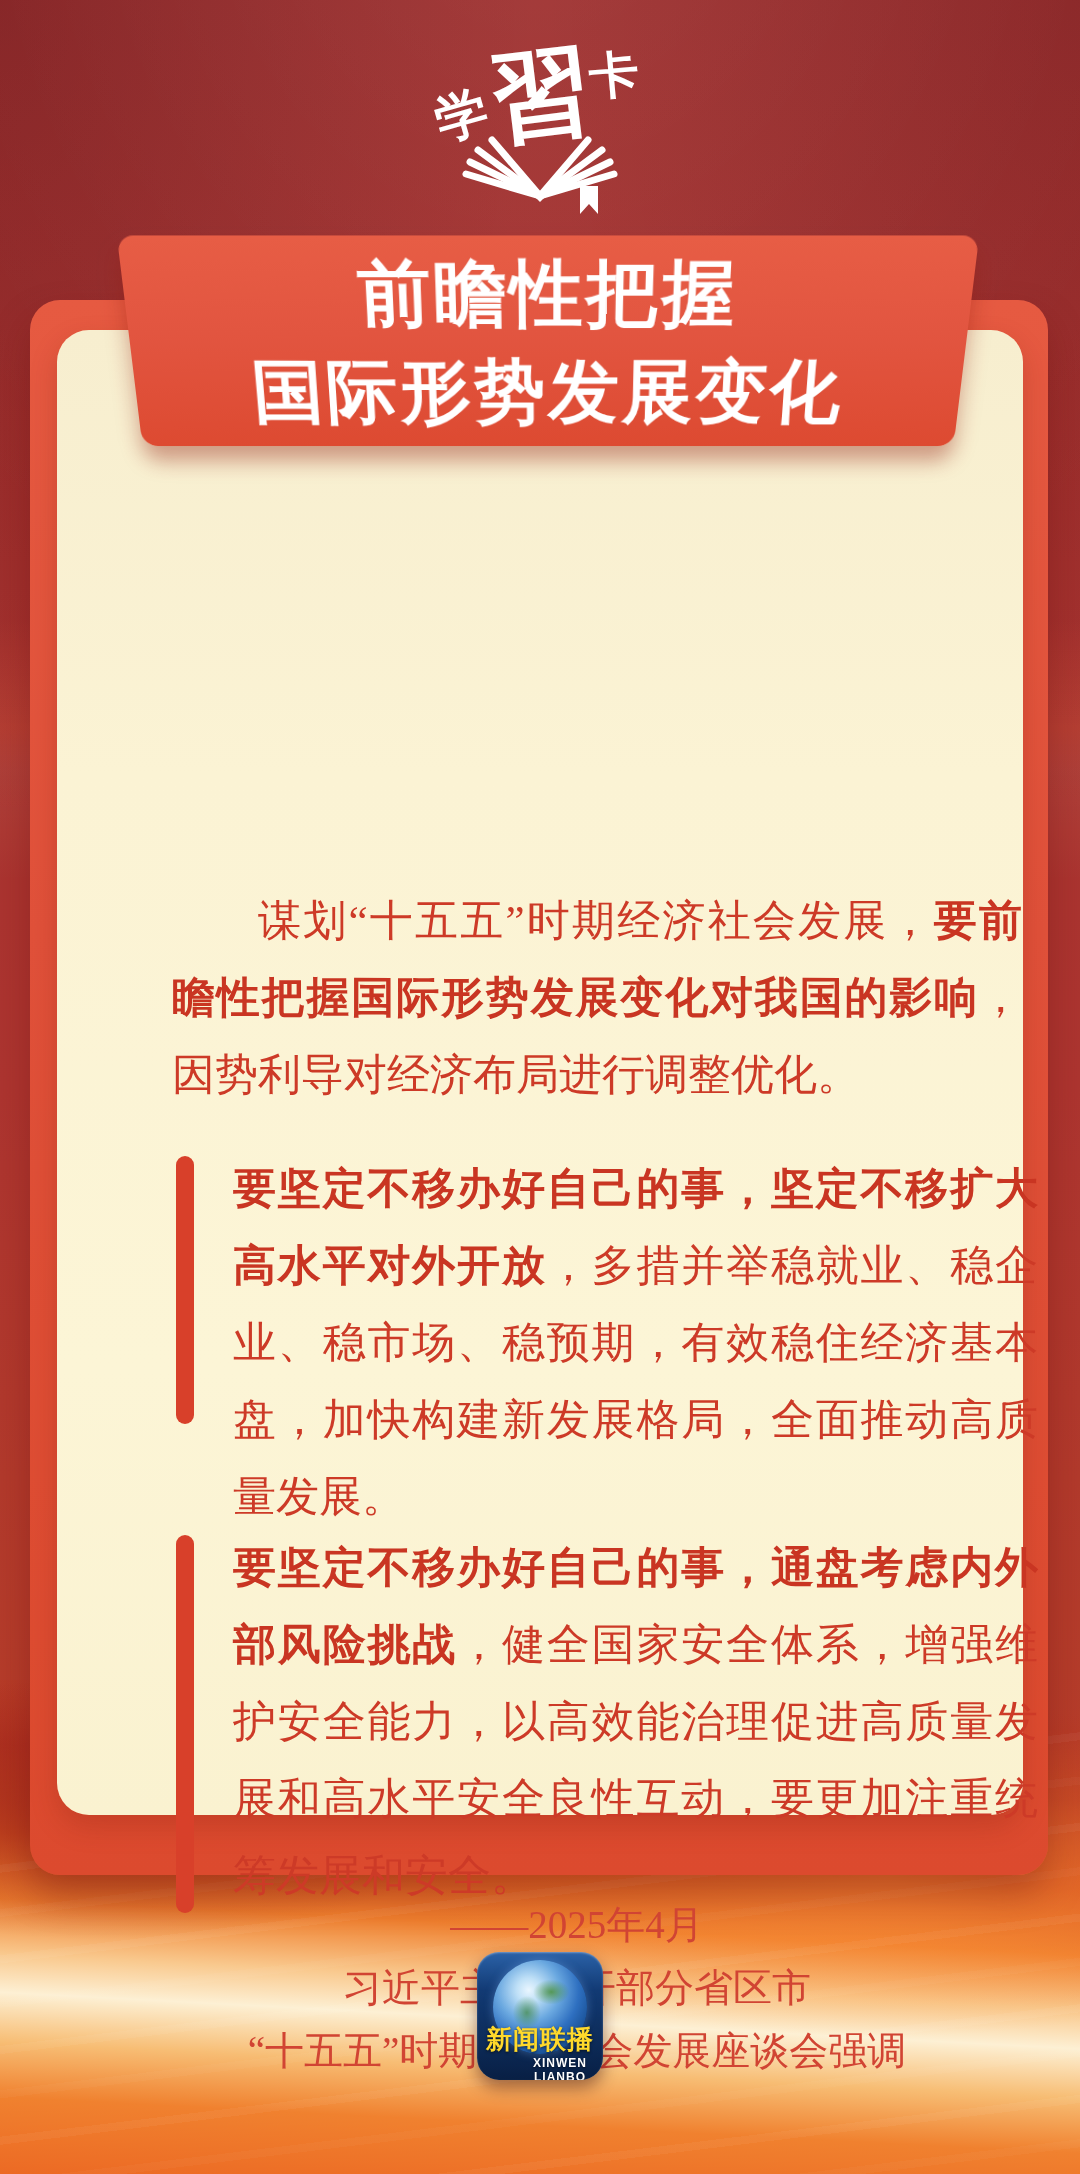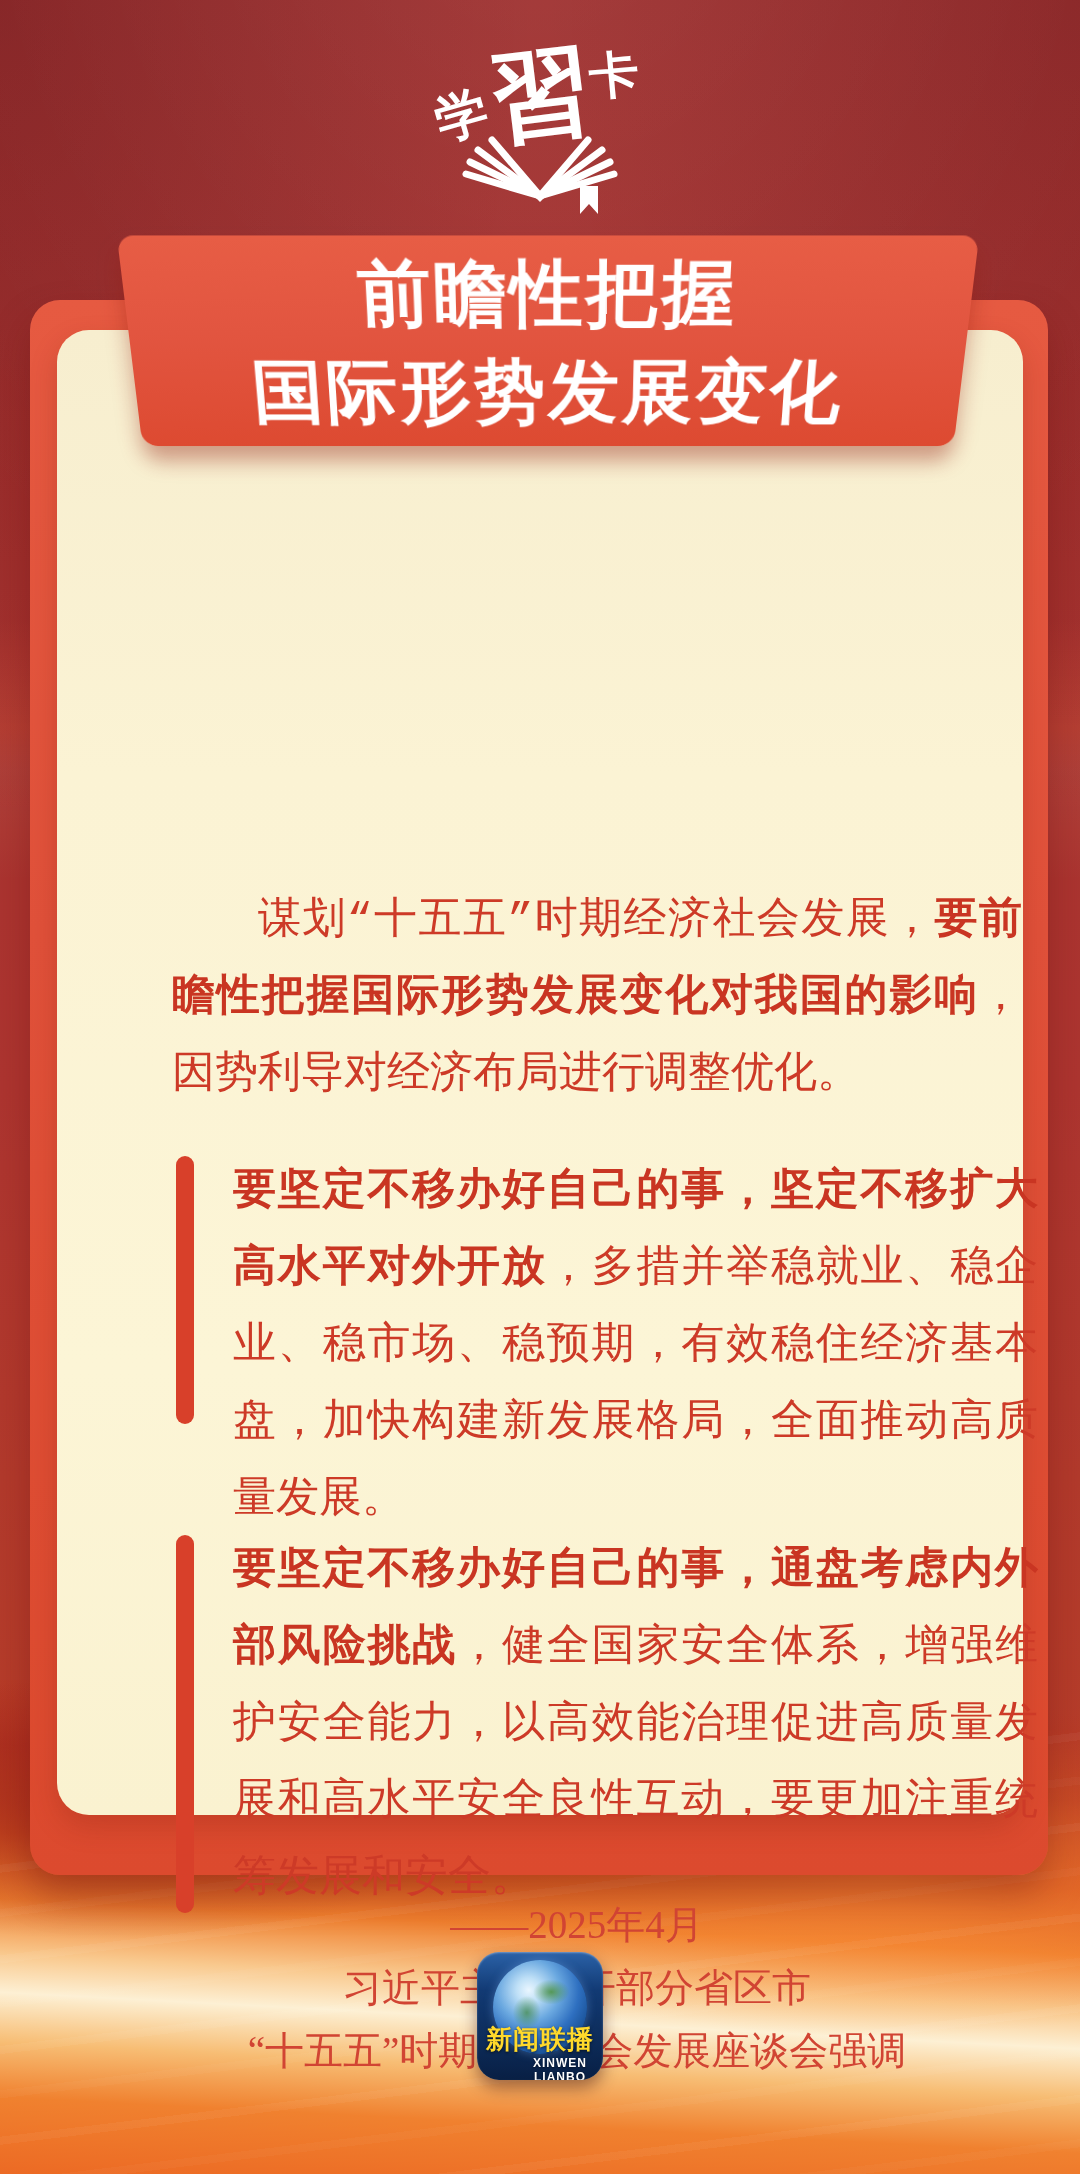--- a/index.html
+++ b/index.html
@@ -46,21 +46,21 @@
   .banner{position:absolute;left:130px;top:238px;width:836px;height:212px;border-radius:16px;
     background:linear-gradient(180deg,#e75d45 0%,var(--banner-red) 45%,#dd4a31 100%);
     transform:perspective(420px) rotateX(-7deg);
     box-shadow:0 16px 22px rgba(145,28,16,.4);
     display:flex;flex-direction:column;align-items:center;justify-content:center;}
   .banner .t{font-family:"Liberation Sans","DejaVu Sans",sans-serif;font-weight:900;color:#fff;
     font-size:72px;line-height:99px;letter-spacing:3px;white-space:nowrap;}
   
   .body-text{position:absolute;color:var(--text-red);font-size:43px;line-height:77px;text-align:justify;}
   .body-text b{font-weight:700;color:#c93522;}
-  .intro{left:115px;top:552px;width:850px;text-indent:86px;font-family:Liberation Mono, monospace;}
+  .intro{left:115px;top:552px;width:850px;text-indent:86px;}
   .quote{position:absolute;left:119px;}
   .quote .bar{position:absolute;left:0;top:6px;width:18px;border-radius:10px;background:var(--bar-red);}
   .quote .q-text{margin-left:57px;width:805px;}
   .quote1{top:820px;}
   .quote1 .bar{height:268px;}
   .quote2{top:1199px;}
   .quote2 .bar{height:378px;}
   .attribution{position:absolute;right:46px;top:1563px;width:800px;text-align:center;
     color:#d14433;font-size:39px;line-height:63px;}
   

